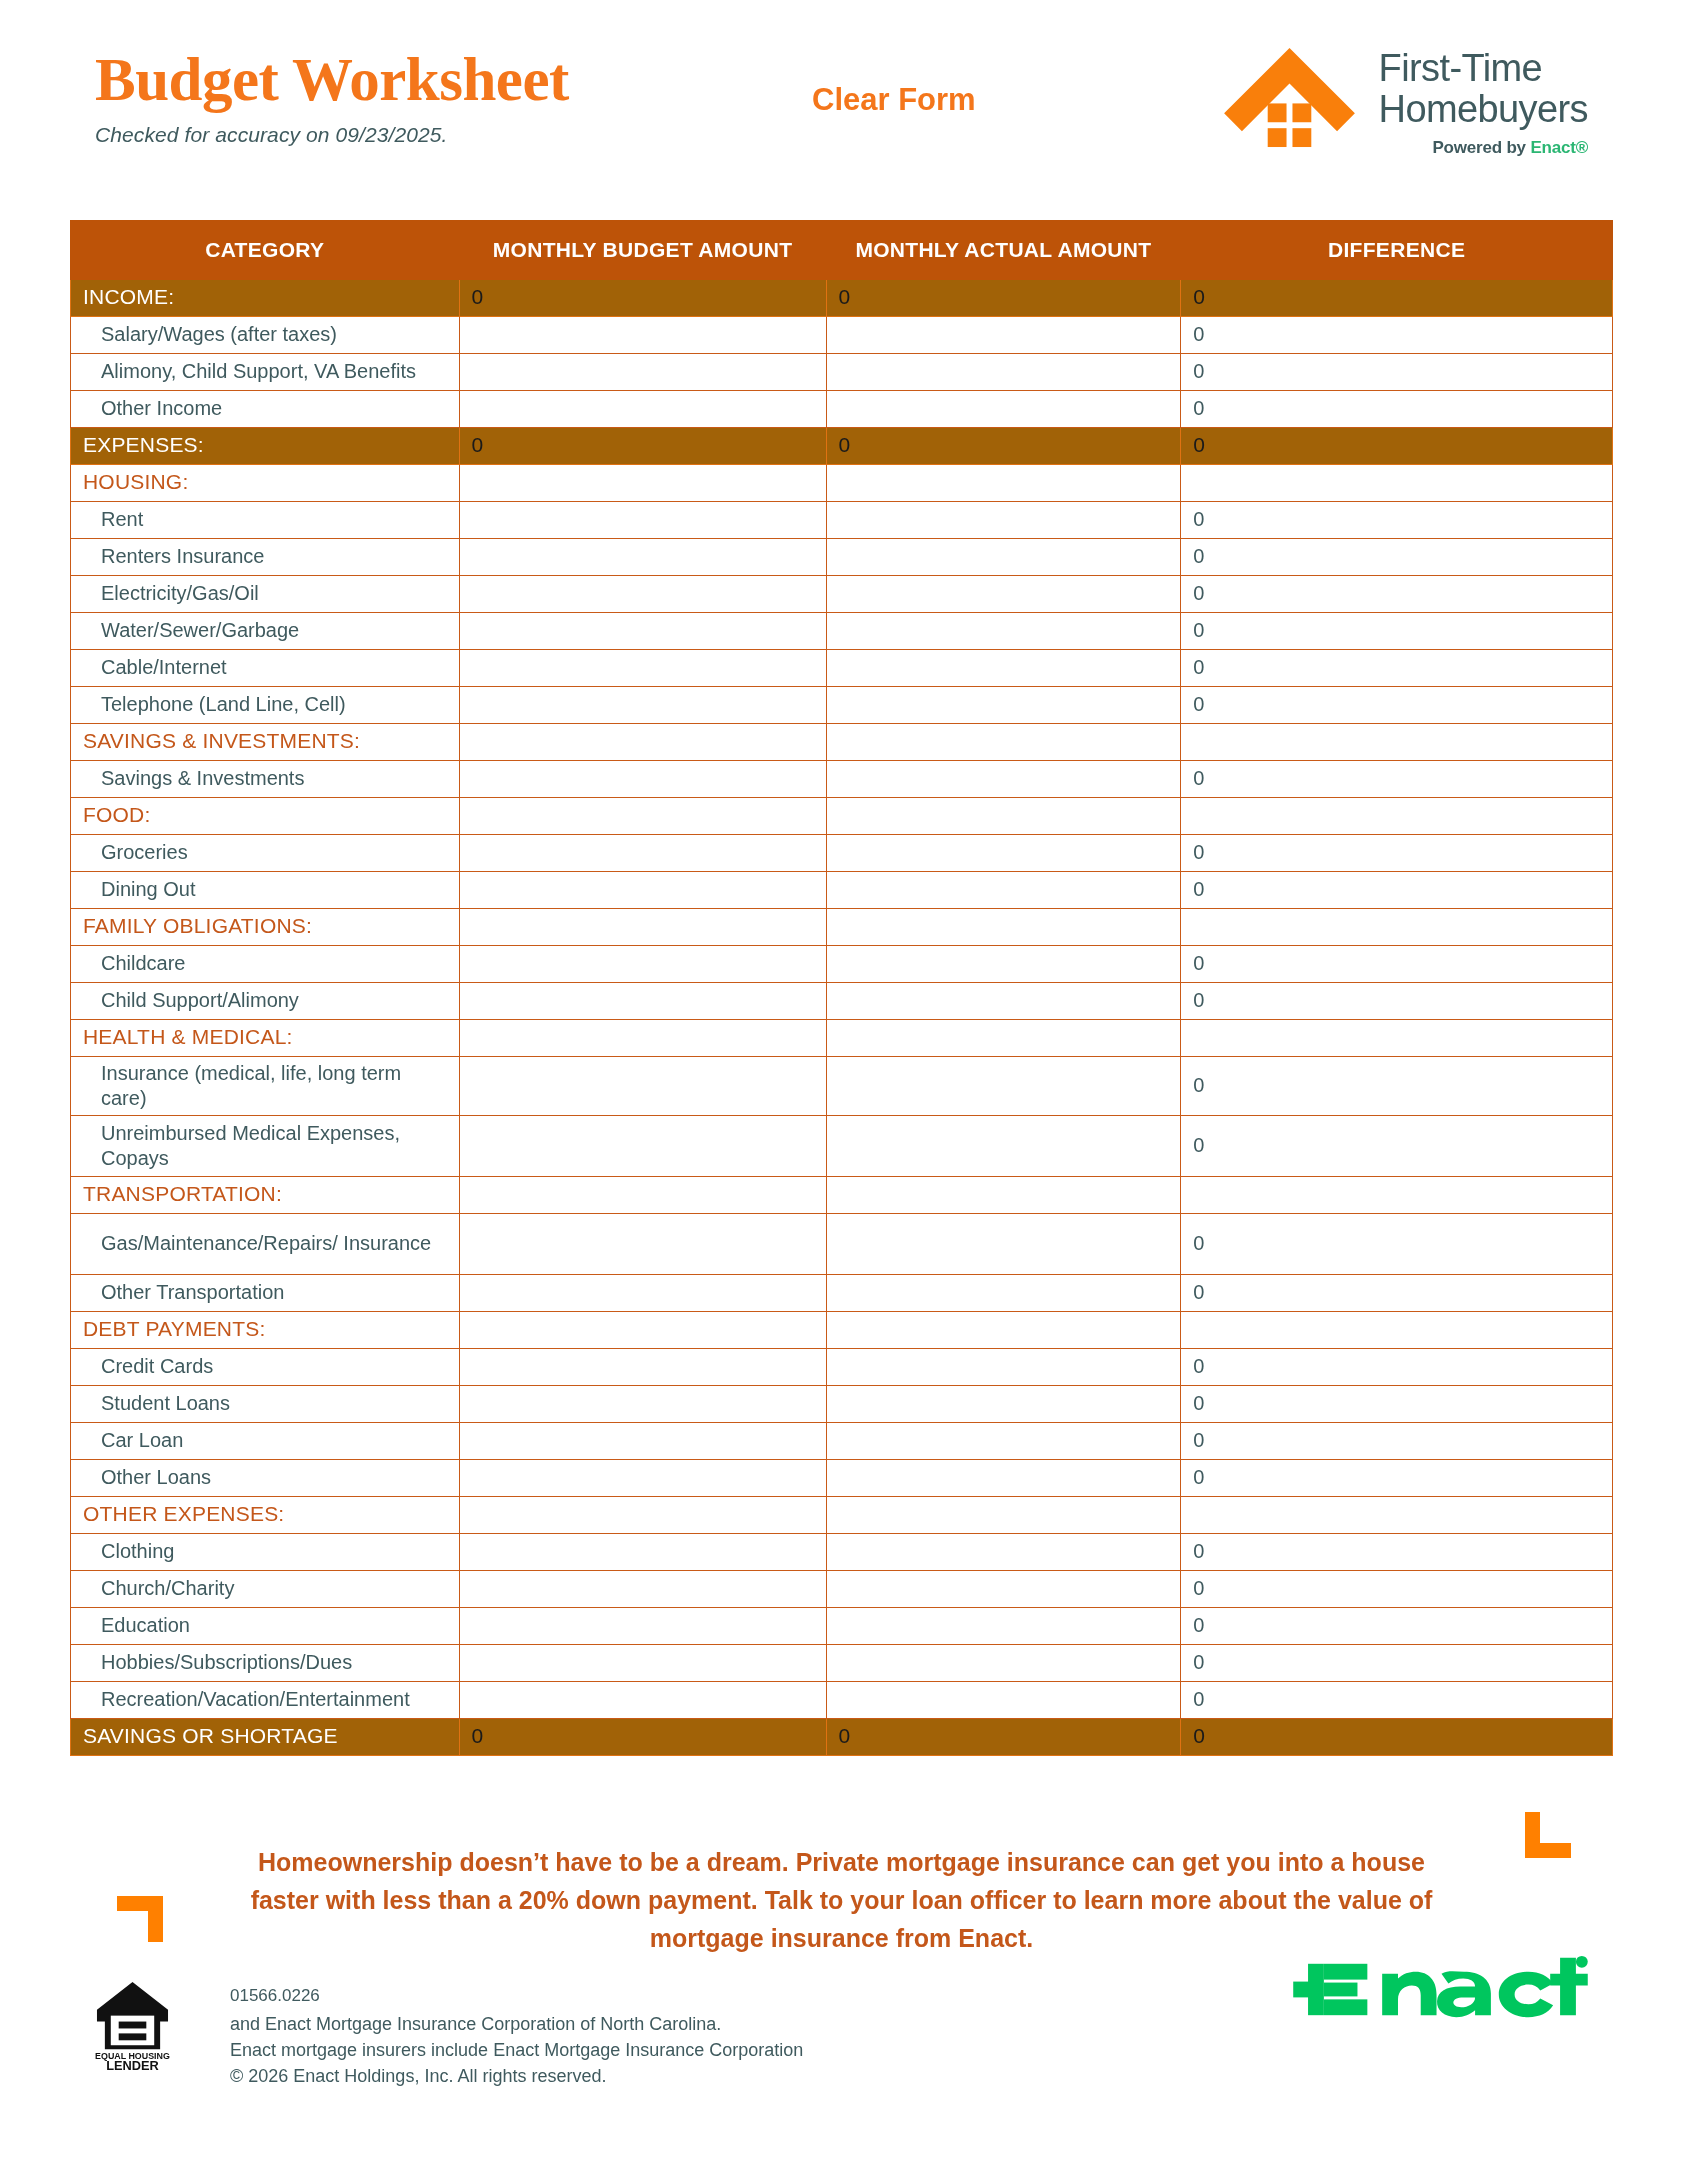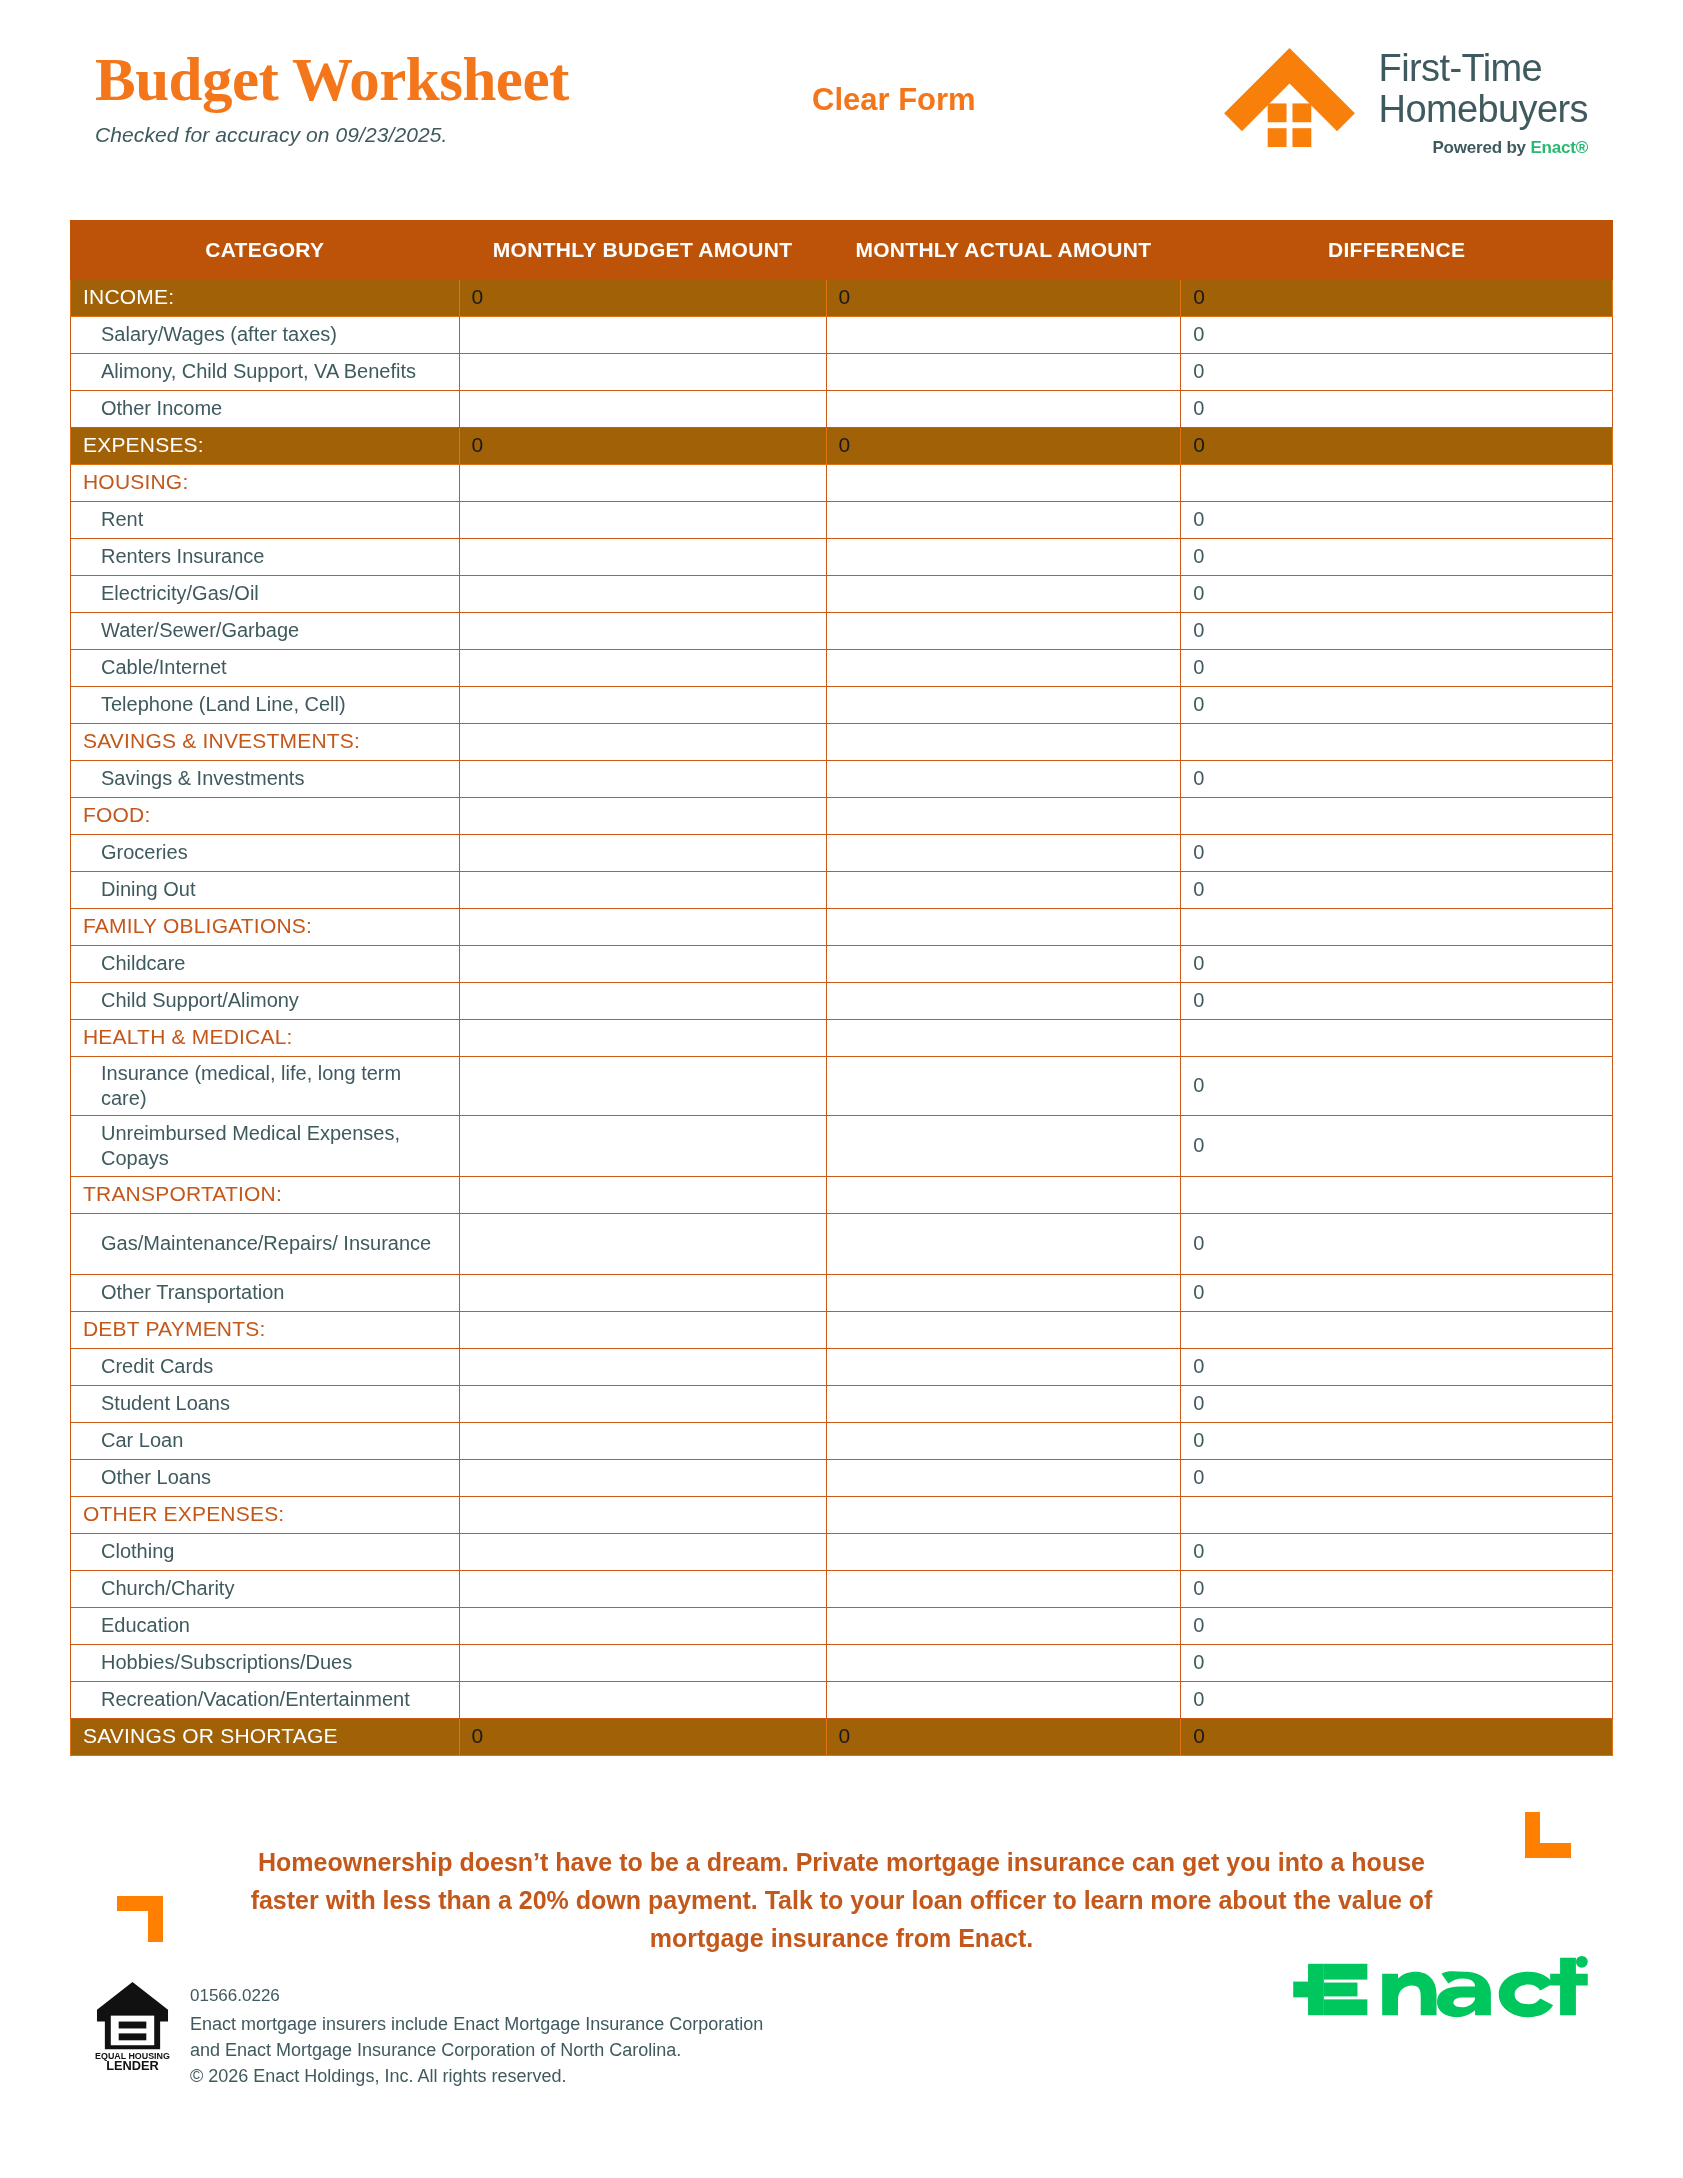--- a/index.html
+++ b/index.html
@@ -188,21 +188,21 @@
     position: absolute;
     left: 0; right: 0;
     top: 1980px;
     padding: 0 95px;
     display: flex;
     align-items: flex-start;
     justify-content: space-between;
   }
   .legal-group { display: flex; align-items: flex-start; gap: 20px; }
   .ehl { width: 75px; height: 91px; flex: none; }
-  .legal-text { padding-top: 6px; }
+  .legal-text { padding-top: 6px; margin-left: 40px; }
   .legal-code { font-size: 17px; color: #3F5A5E; margin-bottom: 5px; }
   .legal-line { font-size: 18px; color: #3F5A5E; line-height: 1.45; }
   .enact-logo-big { width: 297px; margin-top: -34px; }
 </style>
 </head>
 <body>
 
 <div class="page">
 
   <div class="header">
@@ -495,22 +495,22 @@
           <path d="M38 2 L74 30 L74 42 L66 42 L66 70 L10 70 L10 42 L2 42 L2 30 Z" fill="#111111"></path>
           <rect x="16" y="36" width="44" height="30" fill="#ffffff"></rect>
           <rect x="24" y="42" width="28" height="7" fill="#111111"></rect>
           <rect x="24" y="54" width="28" height="7" fill="#111111"></rect>
           <text x="38" y="80" font-family="Liberation Sans, sans-serif" font-size="9" font-weight="bold" fill="#111111" text-anchor="middle">EQUAL HOUSING</text>
           <text x="38" y="91" font-family="Liberation Sans, sans-serif" font-size="13" font-weight="bold" fill="#111111" text-anchor="middle">LENDER</text>
         </svg>
       </div>
       <div class="legal-text">
         <div class="legal-code">01566.0226</div>
+        <div class="legal-line">and Enact Mortgage Insurance Corporation of North Carolina.</div>
         <div class="legal-line">Enact mortgage insurers include Enact Mortgage Insurance Corporation</div>
-        <div class="legal-line">and Enact Mortgage Insurance Corporation of North Carolina.</div>
         <div class="legal-line">© 2026 Enact Holdings, Inc. All rights reserved.</div>
       </div>
     </div>
 
     <div class="enact-logo-big">
       <svg viewBox="0 0 300 86" width="297" height="85" aria-hidden="true">
         <g fill="#00C65E">
           <rect x="2" y="36" width="30" height="16"></rect>
           <rect x="17" y="18" width="16" height="52"></rect>
           <rect x="33" y="18" width="44" height="16"></rect>

